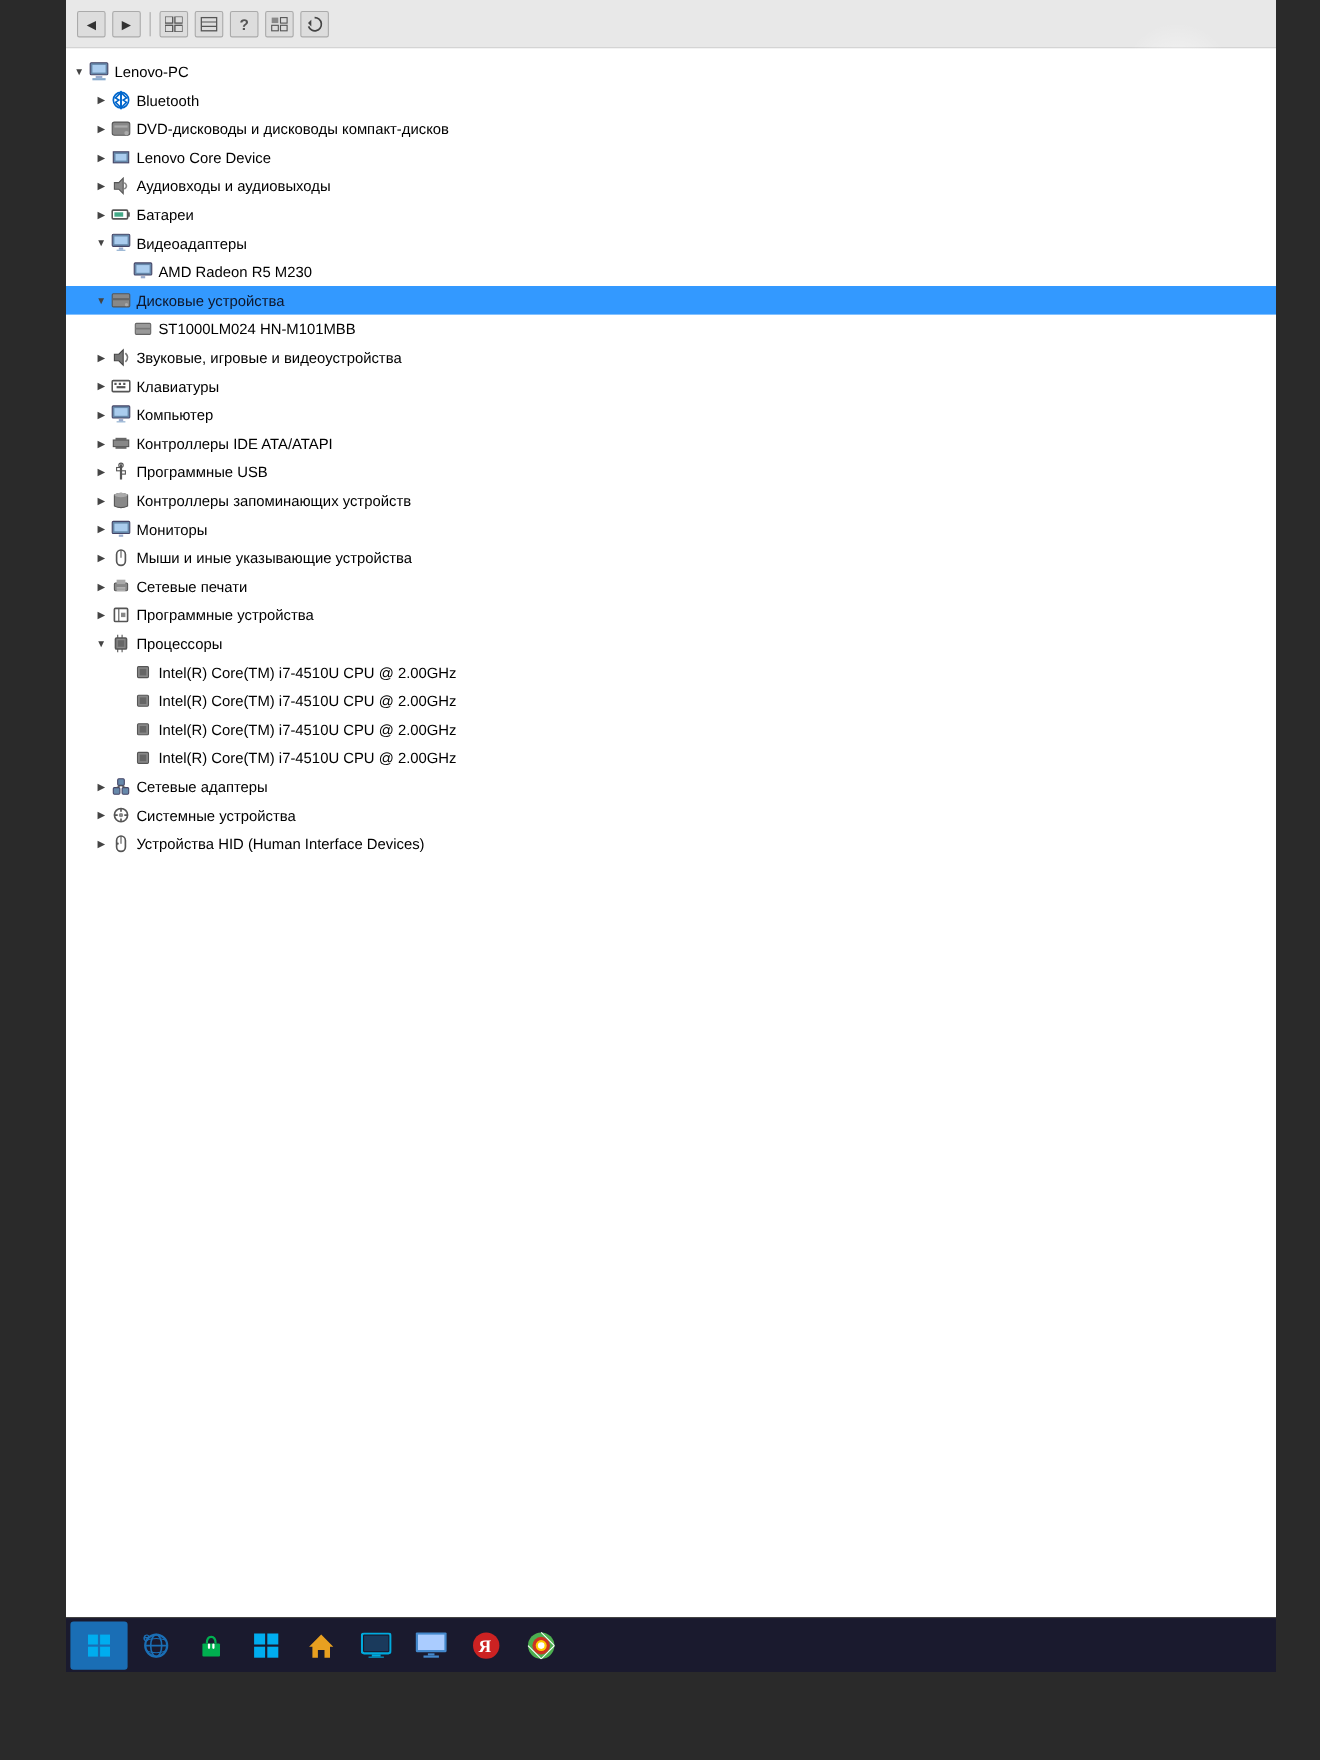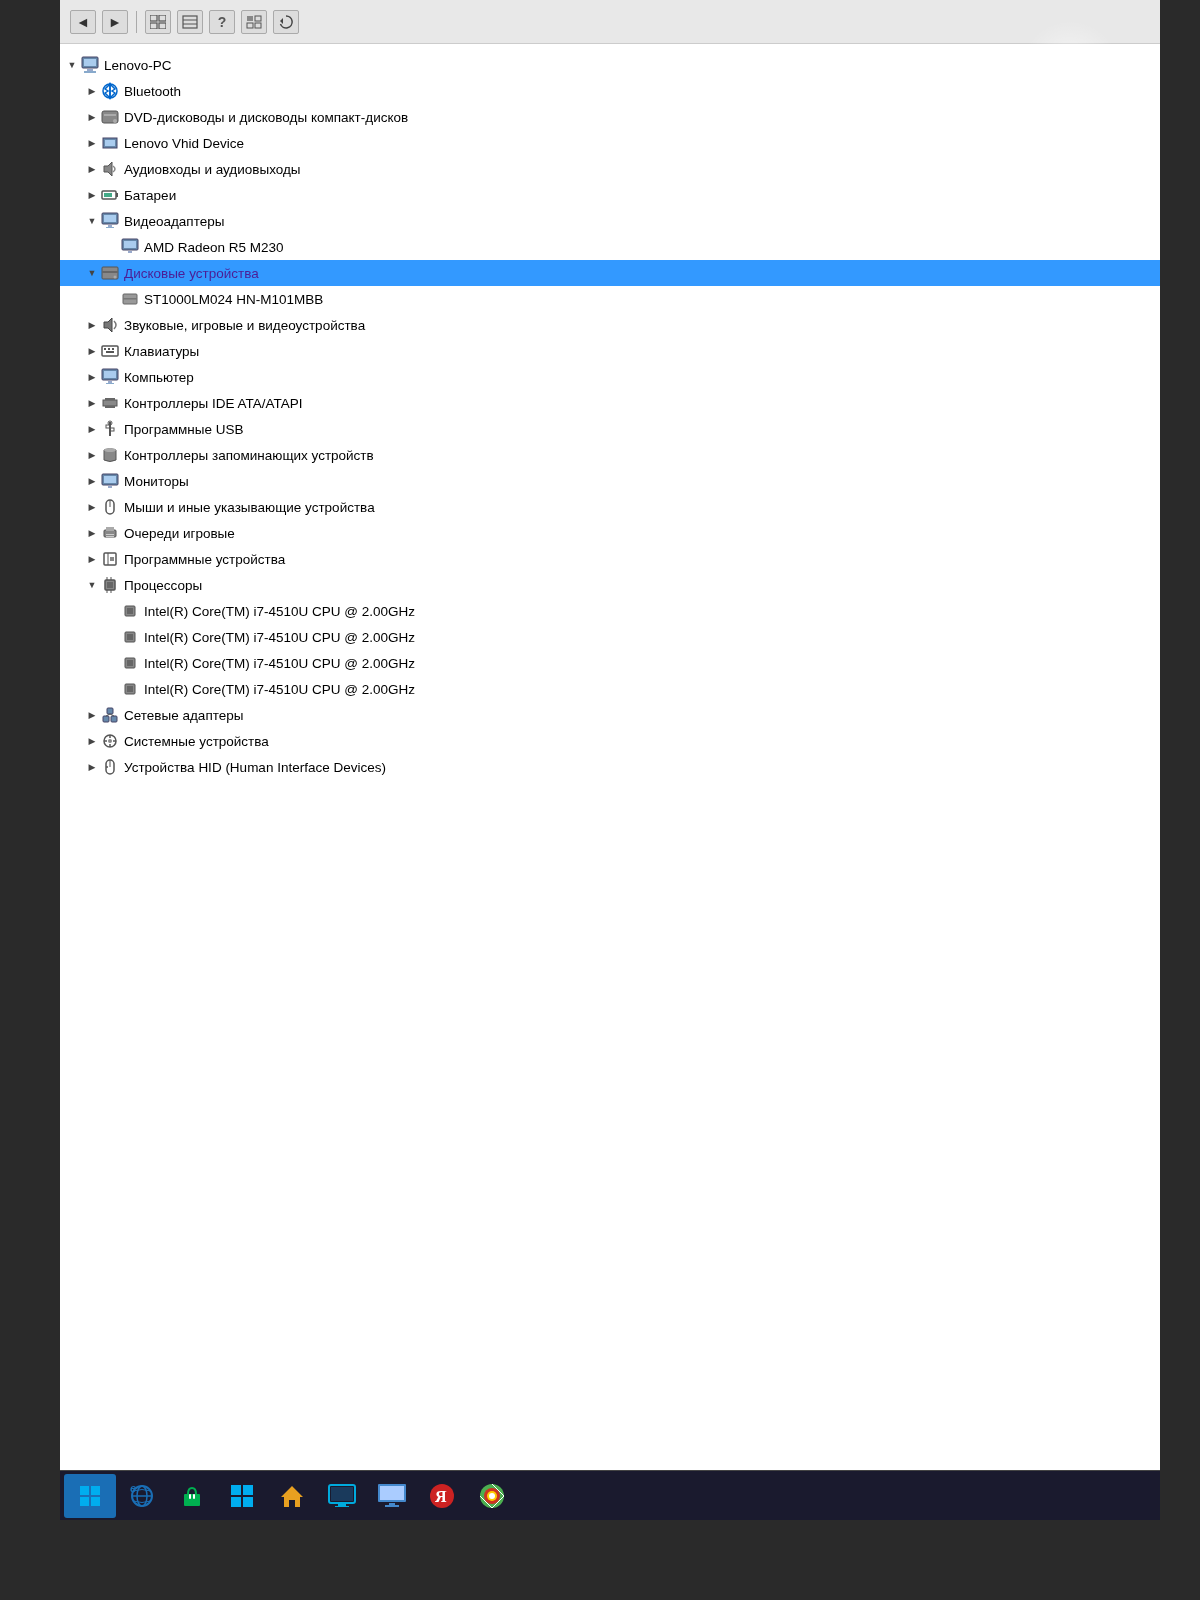--- a/index.html
+++ b/index.html
@@ -67,21 +67,21 @@
       display: flex;
       align-items: center;
       height: 26px;
       padding-right: 8px;
       cursor: pointer;
       white-space: nowrap;
       font-size: 13.5px;
       color: #000;
     }
     .tree-item.selected { background: #3399ff; color: #fff; }
-    .tree-item.selected .item-text { color: #4c1d95; }
+    .tree-item.selected .item-text { color: #0f172a; }
 
     .expand-arrow {
       width: 16px;
       height: 16px;
       display: flex;
       align-items: center;
       justify-content: center;
       font-size: 9px;
       color: #444;
       flex-shrink: 0;
@@ -224,21 +224,21 @@
           <span class="item-text">DVD-дисководы и дисководы компакт-дисков</span>
         </div>
         <div class="tree-item indent-1">
           <div class="expand-arrow">▶</div>
           <div class="item-icon">
             <svg width="18" height="18" viewBox="0 0 18 18">
               <rect x="2" y="4" width="14" height="10" fill="#6688aa" stroke="#446" stroke-width="1"></rect>
               <rect x="4" y="6" width="10" height="6" fill="#aaccee"></rect>
             </svg>
           </div>
-          <span class="item-text">Lenovo Vhid Device</span>
+          <span class="item-text">Lenovo Core Device</span>
         </div>
         <div class="tree-item indent-1">
           <div class="expand-arrow">▶</div>
           <div class="item-icon">
             <svg width="18" height="18" viewBox="0 0 18 18">
               <polygon points="3,6 7,6 11,2 11,16 7,12 3,12" fill="#888" stroke="#555" stroke-width="1"></polygon>
               <path d="M12 6 Q16 9 12 12" fill="none" stroke="#888" stroke-width="1.5"></path>
             </svg>
           </div>
           <span class="item-text">Аудиовходы и аудиовыходы</span>
@@ -390,21 +390,21 @@
         <div class="tree-item indent-1">
           <div class="expand-arrow">▶</div>
           <div class="item-icon">
             <svg width="18" height="18" viewBox="0 0 18 18">
               <rect x="3" y="6" width="12" height="7" rx="1" fill="#888" stroke="#555" stroke-width="1"></rect>
               <rect x="5" y="3" width="8" height="4" fill="#aaa"></rect>
               <rect x="5" y="10" width="8" height="1" fill="#ccc"></rect>
               <rect x="5" y="12" width="8" height="1" fill="#ccc"></rect>
             </svg>
           </div>
-          <span class="item-text">Очереди игровые</span>
+          <span class="item-text">Сетевые печати</span>
         </div>
         <div class="tree-item indent-1">
           <div class="expand-arrow">▶</div>
           <div class="item-icon">
             <svg width="18" height="18" viewBox="0 0 18 18">
               <rect x="3" y="3" width="12" height="12" rx="1" fill="none" stroke="#555" stroke-width="1.5"></rect>
               <line x1="7" y1="3" x2="7" y2="15" stroke="#555" stroke-width="1"></line>
               <rect x="9" y="7" width="4" height="4" fill="#888"></rect>
             </svg>
           </div>

